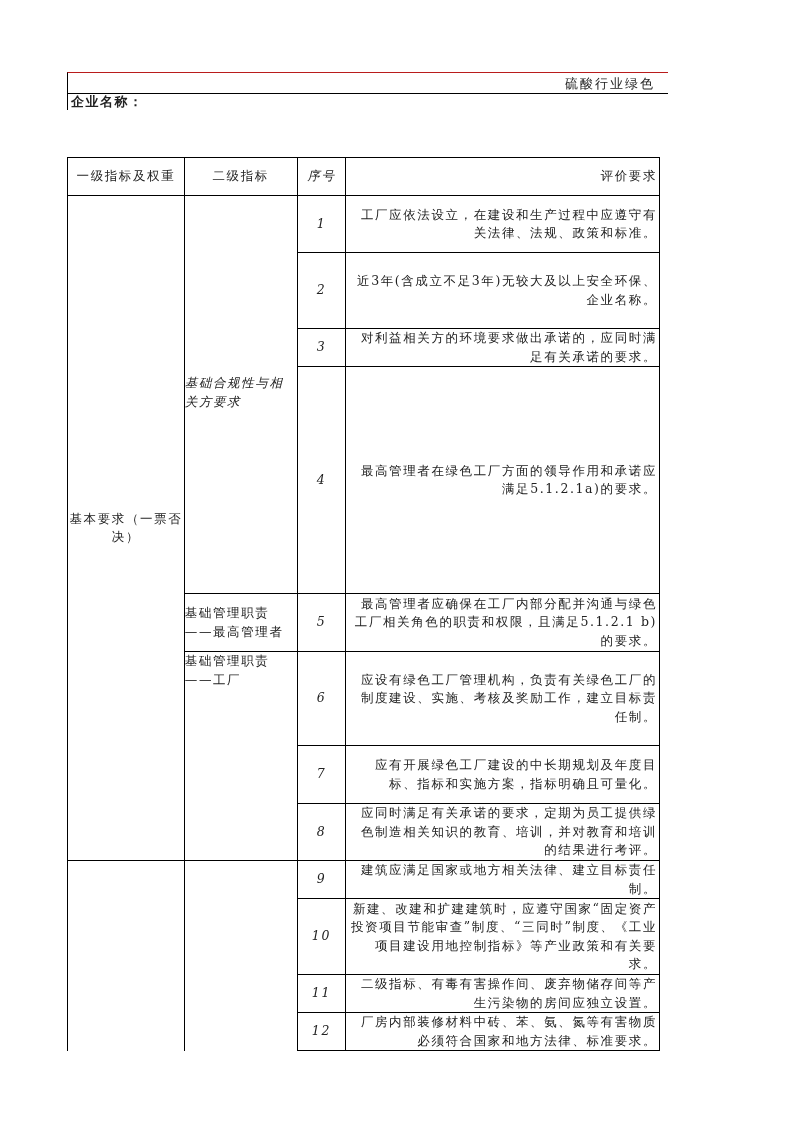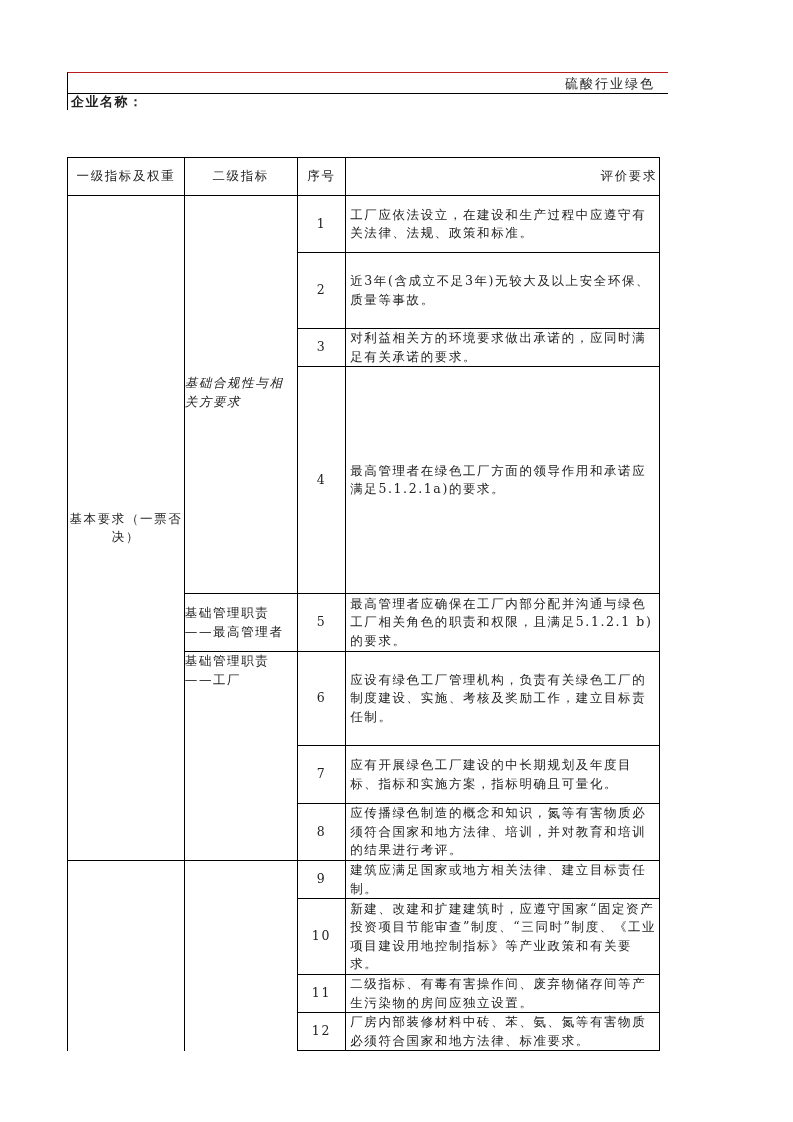--- a/index.html
+++ b/index.html
@@ -10,22 +10,22 @@
                border-top:1px solid #b91c1c; border-left:1px solid #000; border-bottom:1px solid #000;
                overflow:hidden; }
   .title-row span { position:absolute; left:497px; top:2px; font-size:13px; letter-spacing:2px; white-space:nowrap; }
   .company { position:absolute; left:0; top:21px; width:592px; height:17px; border-left:1px solid #000;
              font-size:13px; letter-spacing:1.5px; padding-left:3px; line-height:17px;font-weight:bold; }
   table.grid { position:absolute; left:0; top:38px; border-collapse:collapse; table-layout:fixed;margin-top:47px; }
   table.grid td, table.grid th { border:1px solid #000; padding:0; font-weight:normal;
       font-size:12.5px; letter-spacing:1.6px; line-height:18.5px; vertical-align:middle; overflow:hidden; }
   .c-l1 { width:117px; text-align:center; }
   .c-l2 { width:113px; }
-  .c-no { width:48px; text-align:center; }
-  .c-req { width:310px; text-align:left; padding-left:4px !important; padding-right:2px !important; }
+  .c-no { width:48px; text-align:center;font-style:italic; }
+  .c-req { width:310px; text-align:right; padding-left:4px !important; padding-right:2px !important; }
   th.c-req { text-align:right; }
   .l2top { vertical-align:top !important; padding-top:14px !important; }
   .noborder-bottom { border-bottom:none !important; }
 </style>
 </head>
 <body>
 
 <div class="sheet">
   <div class="title-row">
     <span>硫酸行业绿色</span>
@@ -48,21 +48,21 @@
     </tr>
 
     <tr style="height:57px">
       <td class="c-l1" rowspan="8">基本要求（一票否决）</td>
       <td class="c-l2 l2top" rowspan="4" style="padding-top:178px !important; vertical-align:top;font-style:italic;">基础合规性与相关方要求</td>
       <td class="c-no">1</td>
       <td class="c-req">工厂应依法设立，在建设和生产过程中应遵守有关法律、法规、政策和标准。</td>
     </tr>
     <tr style="height:76px">
       <td class="c-no">2</td>
-      <td class="c-req">近3年(含成立不足3年)无较大及以上安全环保、质量等事故。</td>
+      <td class="c-req">近3年(含成立不足3年)无较大及以上安全环保、企业名称。</td>
     </tr>
     <tr style="height:38px">
       <td class="c-no">3</td>
       <td class="c-req">对利益相关方的环境要求做出承诺的，应同时满足有关承诺的要求。</td>
     </tr>
     <tr style="height:227px">
       <td class="c-no">4</td>
       <td class="c-req">最高管理者在绿色工厂方面的领导作用和承诺应满足5.1.2.1a)的要求。</td>
     </tr>
     <tr style="height:58px">
@@ -74,21 +74,21 @@
       <td class="c-l2" rowspan="3" style="vertical-align:top; ">基础管理职责——工厂</td>
       <td class="c-no">6</td>
       <td class="c-req">应设有绿色工厂管理机构，负责有关绿色工厂的制度建设、实施、考核及奖励工作，建立目标责任制。</td>
     </tr>
     <tr style="height:58px">
       <td class="c-no">7</td>
       <td class="c-req">应有开展绿色工厂建设的中长期规划及年度目标、指标和实施方案，指标明确且可量化。</td>
     </tr>
     <tr style="height:57px">
       <td class="c-no">8</td>
-      <td class="c-req">应传播绿色制造的概念和知识，氮等有害物质必须符合国家和地方法律、培训，并对教育和培训的结果进行考评。</td>
+      <td class="c-req">应同时满足有关承诺的要求，定期为员工提供绿色制造相关知识的教育、培训，并对教育和培训的结果进行考评。</td>
     </tr>
 
     <tr style="height:38px">
       <td class="c-l1 noborder-bottom" rowspan="4"></td>
       <td class="c-l2 noborder-bottom" rowspan="4"></td>
       <td class="c-no">9</td>
       <td class="c-req">建筑应满足国家或地方相关法律、建立目标责任制。</td>
     </tr>
     <tr style="height:76px">
       <td class="c-no">10</td>

